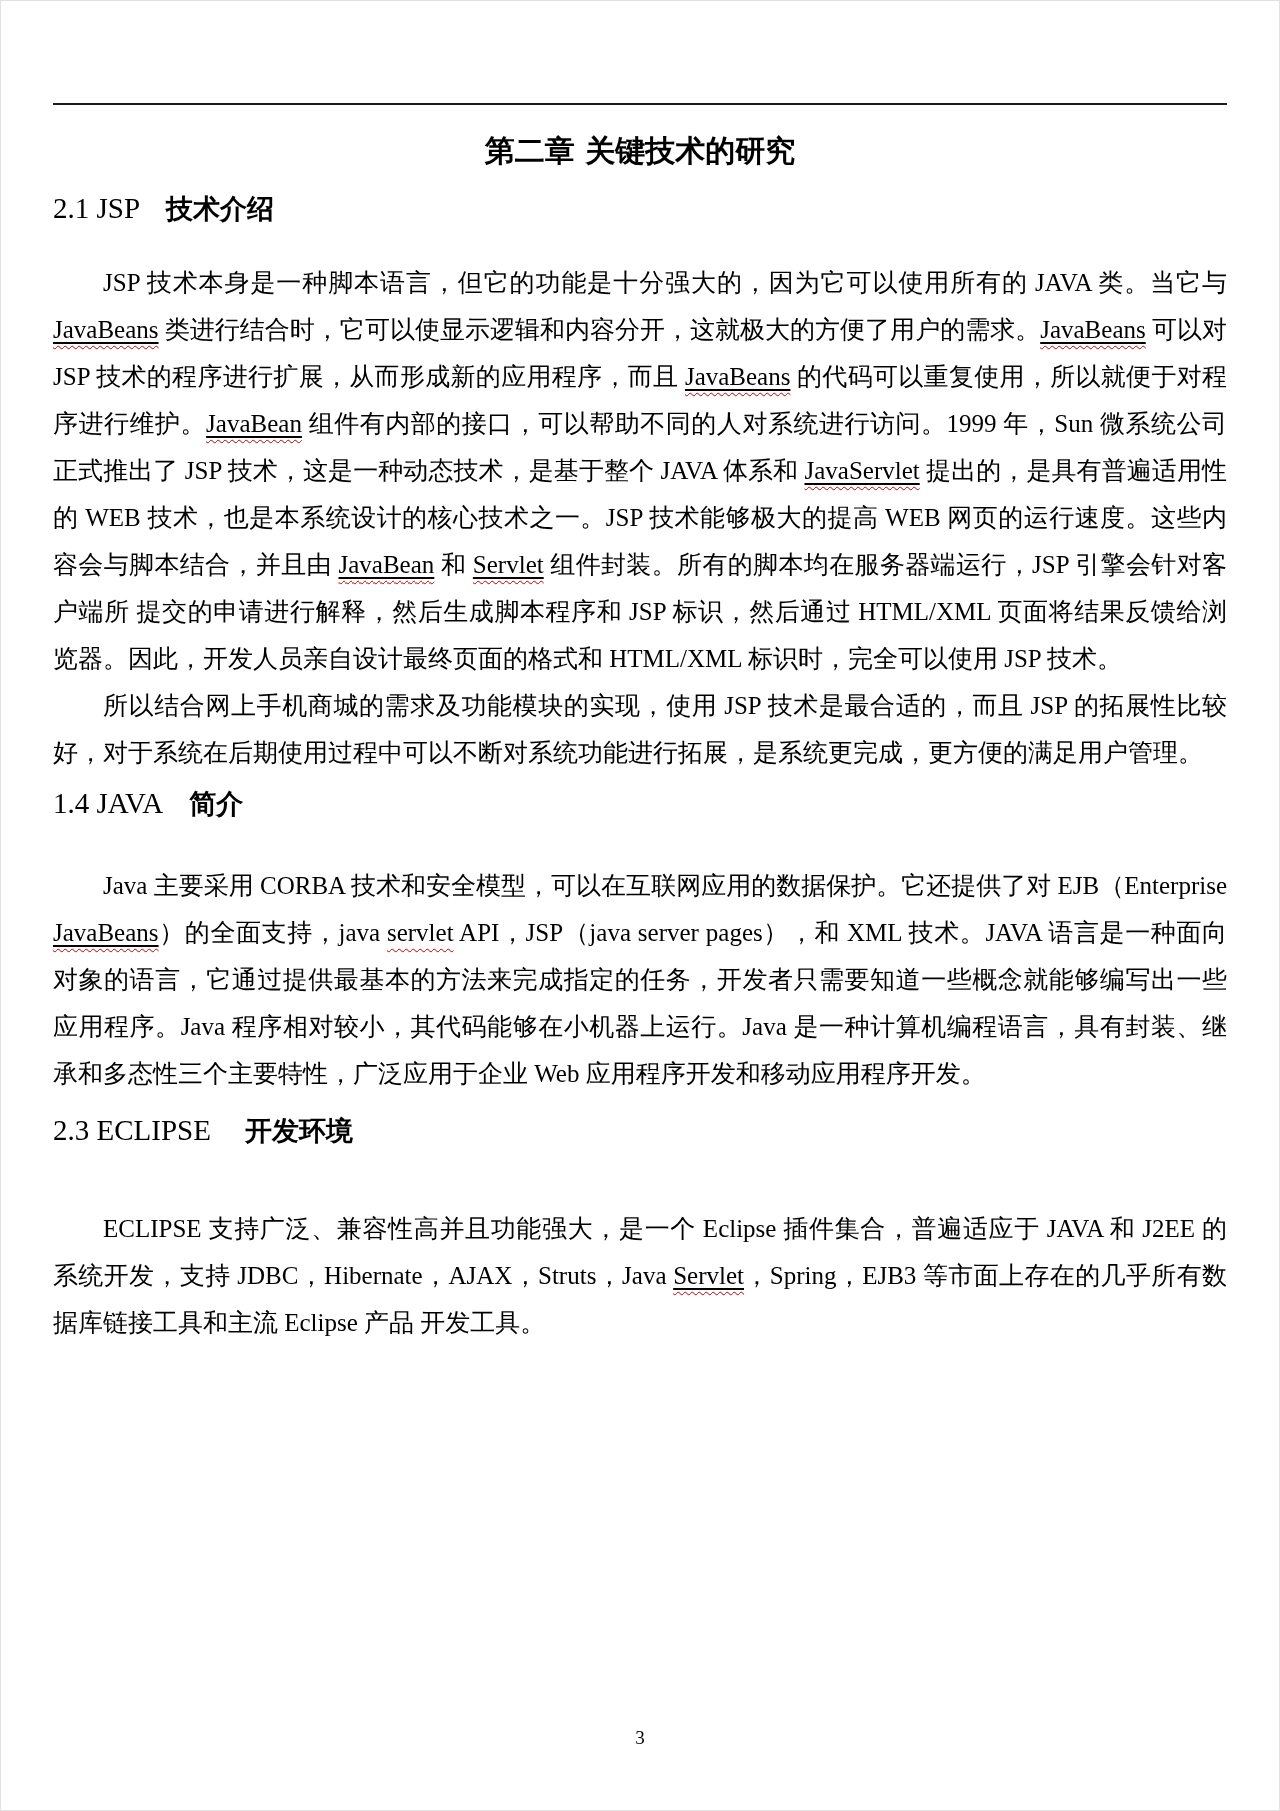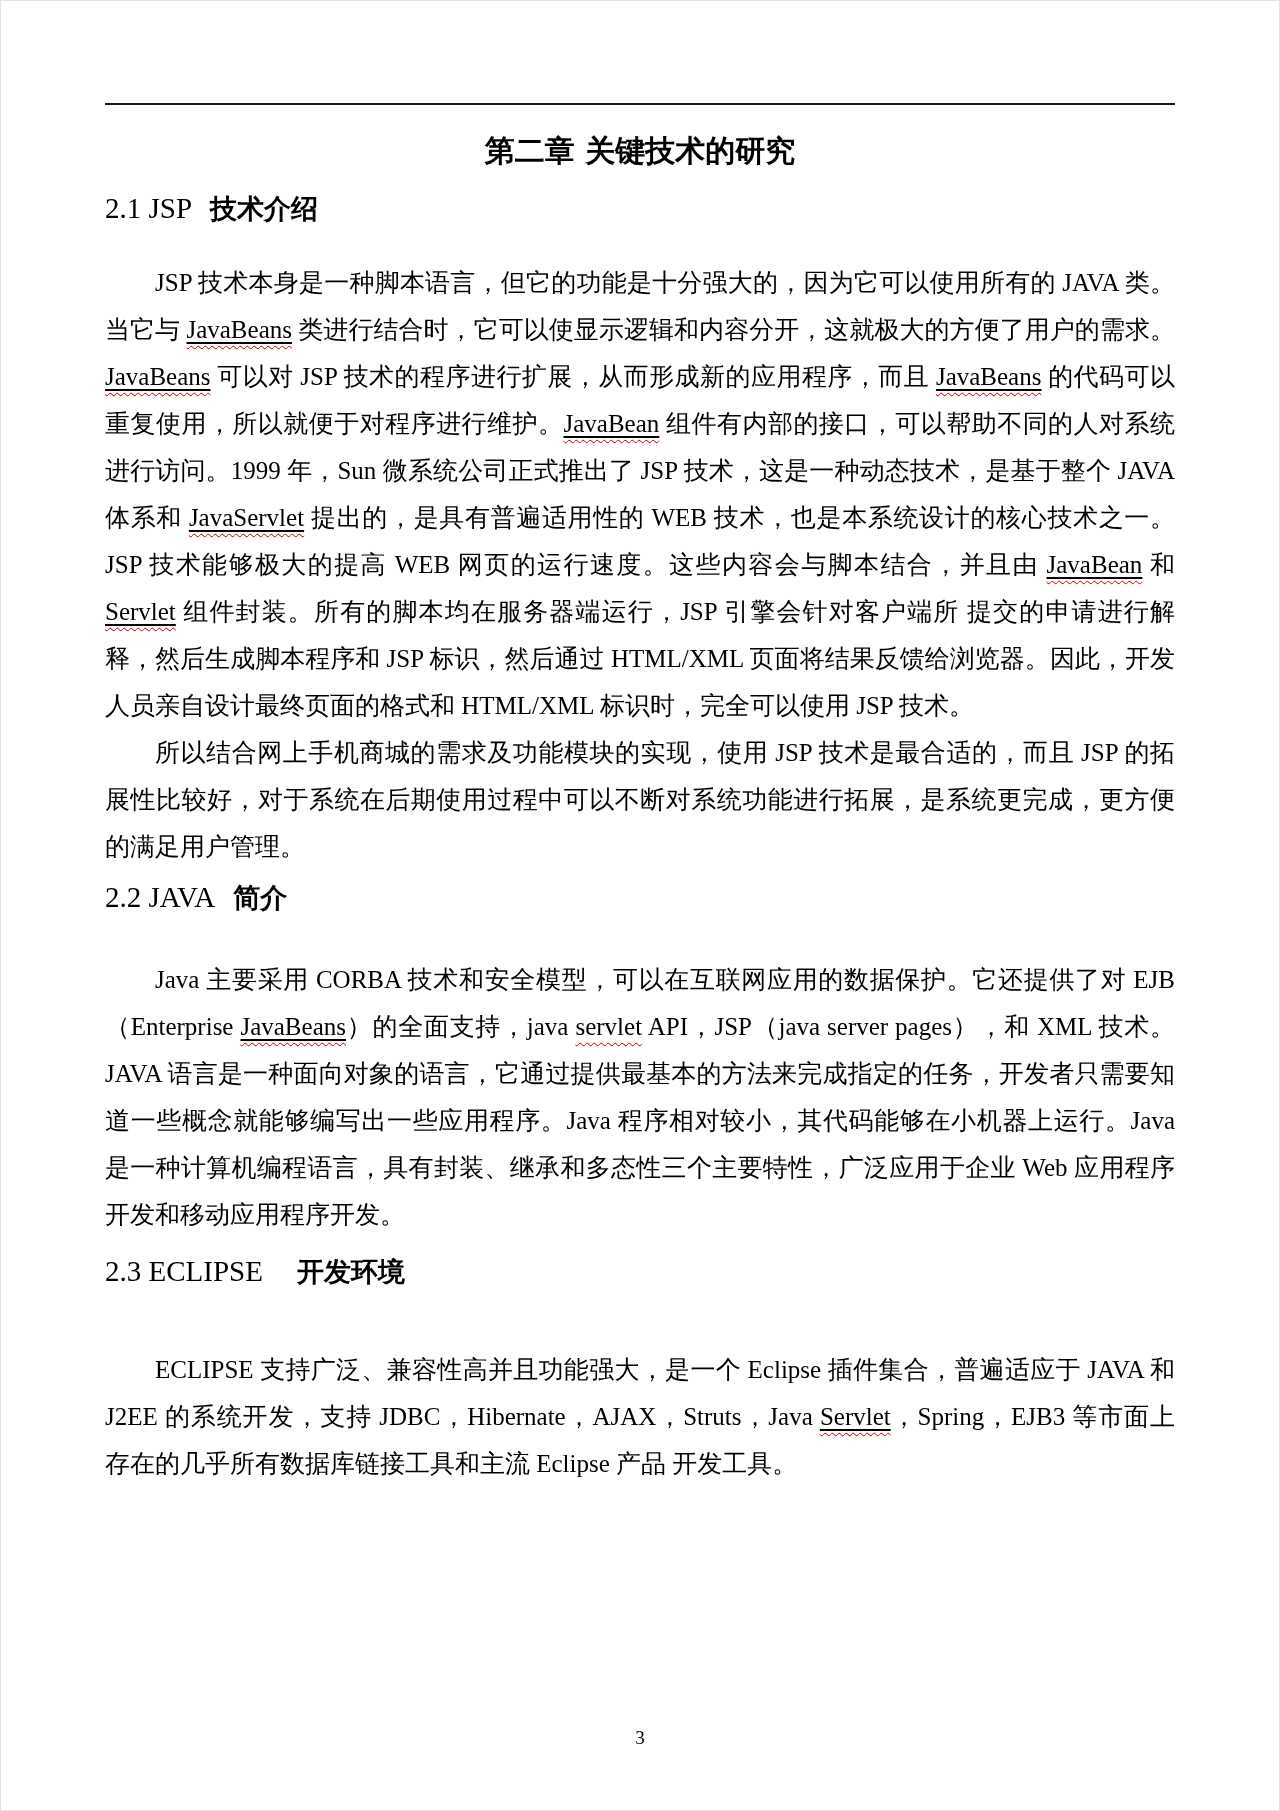--- a/index.html
+++ b/index.html
@@ -3,21 +3,21 @@
 <meta charset="utf-8">
 <style>
   html, body { margin: 0; padding: 0; background: #fff; }
   .page {
     position: relative;
     width: 1280px;
     height: 1811px;
     box-sizing: border-box;
     background: #ffffff;
     border: 1px solid #e2e2e2;
-    padding: 0 104px;
+    padding: 0 52px;
     overflow: hidden;
     color: #000;
   }
   .header-rule {
     margin-top: 102px;
     height: 0;
     border-top: 2px solid #1a1a1a;
   }
   .chapter-title {
     margin: 26px 0 0 0;
@@ -31,21 +31,21 @@
   #section-java-intro h2.sec-heading { margin-top: 6px; }
   #section-eclipse-env h2.sec-heading { margin-top: 12px; }
   .h-latin {
     font-family: "Liberation Serif", "DejaVu Serif", serif;
     font-size: 29px;
   }
   .h-cn {
     font-family: "DejaVu Sans", "Liberation Sans", sans-serif;
     font-weight: bold;
     font-size: 27px;
-    margin-left: 12px;
+    margin-left: 20px;
   }
   #section-eclipse-env .h-cn { margin-left: 28px; }
   p.body-para {
     margin: 0;
     font-family: "Liberation Serif", "DejaVu Serif", serif;
     font-size: 25px;
     line-height: 47px;
     text-align: justify;
     text-indent: 50px;
   }
@@ -92,21 +92,21 @@
     <h2 class="sec-heading">
       <span class="h-latin">2.1 JSP</span>
       <span class="h-cn">技术介绍</span>
     </h2>
     <p class="body-para first">JSP 技术本身是一种脚本语言，但它的功能是十分强大的，因为它可以使用所有的 JAVA 类。当它与 <span class="u"><span class="w">JavaBeans</span></span> 类进行结合时，它可以使显示逻辑和内容分开，这就极大的方便了用户的需求。<span class="u"><span class="w">JavaBeans</span></span> 可以对 JSP 技术的程序进行扩展，从而形成新的应用程序，而且 <span class="u"><span class="w">JavaBeans</span></span> 的代码可以重复使用，所以就便于对程序进行维护。<span class="u"><span class="w">JavaBean</span></span> 组件有内部的接口，可以帮助不同的人对系统进行访问。1999 年，Sun 微系统公司正式推出了 JSP 技术，这是一种动态技术，是基于整个 JAVA 体系和 <span class="u"><span class="w">JavaServlet</span></span> 提出的，是具有普遍适用性的 WEB 技术，也是本系统设计的核心技术之一。JSP 技术能够极大的提高 WEB 网页的运行速度。这些内容会与脚本结合，并且由 <span class="u"><span class="w">JavaBean</span></span> 和 <span class="u"><span class="w">Servlet</span></span> 组件封装。所有的脚本均在服务器端运行，JSP 引擎会针对客户端所 提交的申请进行解释，然后生成脚本程序和 JSP 标识，然后通过 HTML/XML 页面将结果反馈给浏览器。因此，开发人员亲自设计最终页面的格式和 HTML/XML 标识时，完全可以使用 JSP 技术。</p>
     <p class="body-para">所以结合网上手机商城的需求及功能模块的实现，使用 JSP 技术是最合适的，而且 JSP 的拓展性比较好，对于系统在后期使用过程中可以不断对系统功能进行拓展，是系统更完成，更方便的满足用户管理。</p>
   </section>
 
   <section id="section-java-intro">
     <h2 class="sec-heading">
-      <span class="h-latin">2.2 JAVA</span>
+      <span class="h-latin">1.4 JAVA</span>
       <span class="h-cn">简介</span>
     </h2>
     <p class="body-para first">Java 主要采用 CORBA 技术和安全模型，可以在互联网应用的数据保护。它还提供了对 EJB（Enterprise <span class="u"><span class="w">JavaBeans</span></span>）的全面支持，java <span class="w">servlet</span> API，JSP（java server pages），和 XML 技术。JAVA 语言是一种面向对象的语言，它通过提供最基本的方法来完成指定的任务，开发者只需要知道一些概念就能够编写出一些应用程序。Java 程序相对较小，其代码能够在小机器上运行。Java 是一种计算机编程语言，具有封装、继承和多态性三个主要特性，广泛应用于企业 Web 应用程序开发和移动应用程序开发。</p>
   </section>
 
   <section id="section-eclipse-env">
     <h2 class="sec-heading">
       <span class="h-latin">2.3 ECLIPSE</span>
       <span class="h-cn">开发环境</span>
     </h2>

